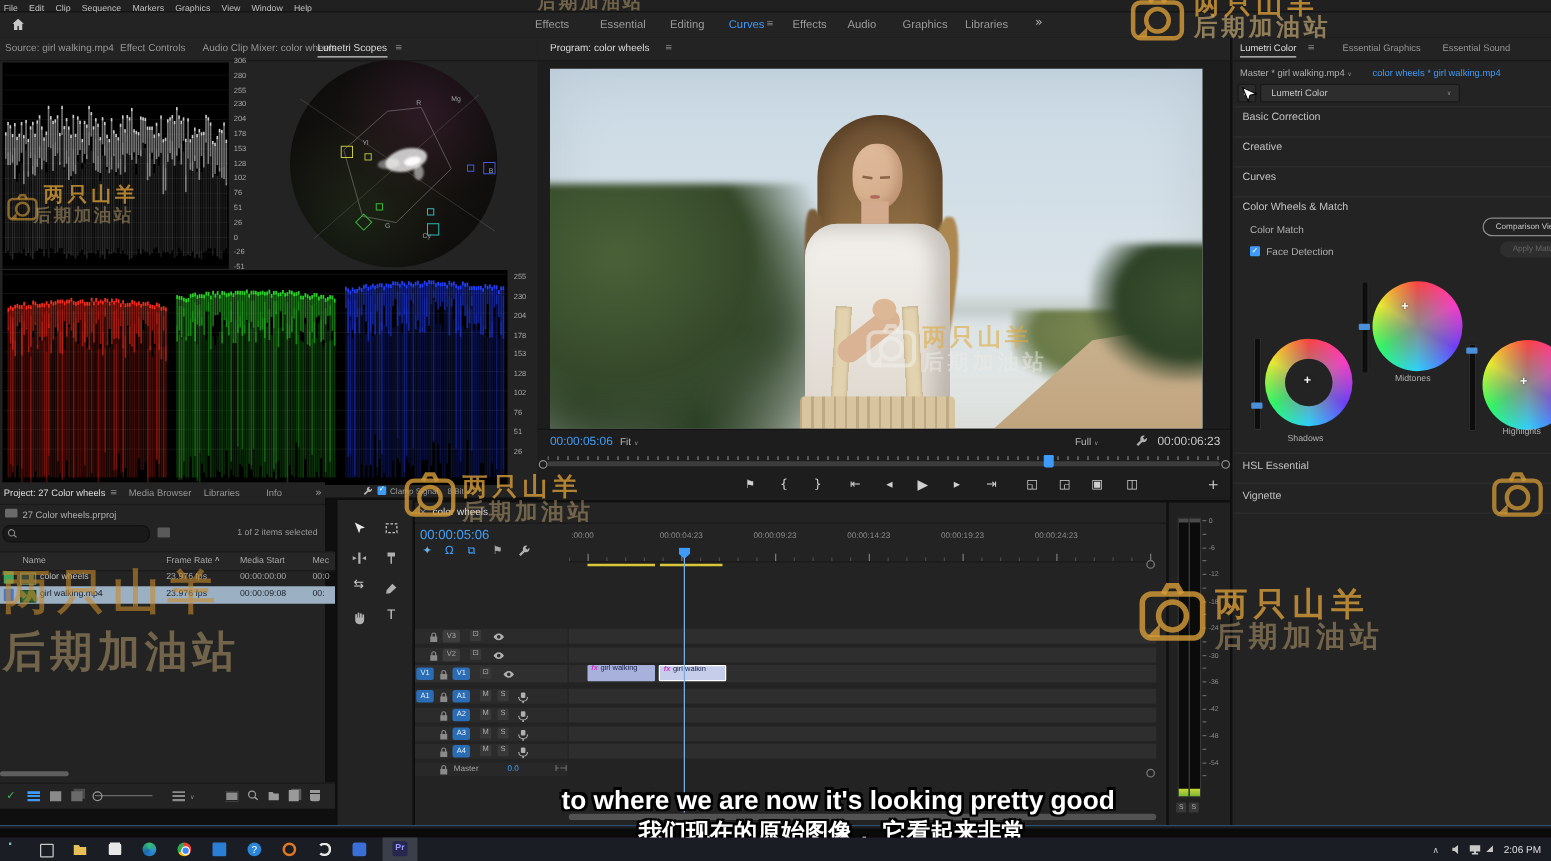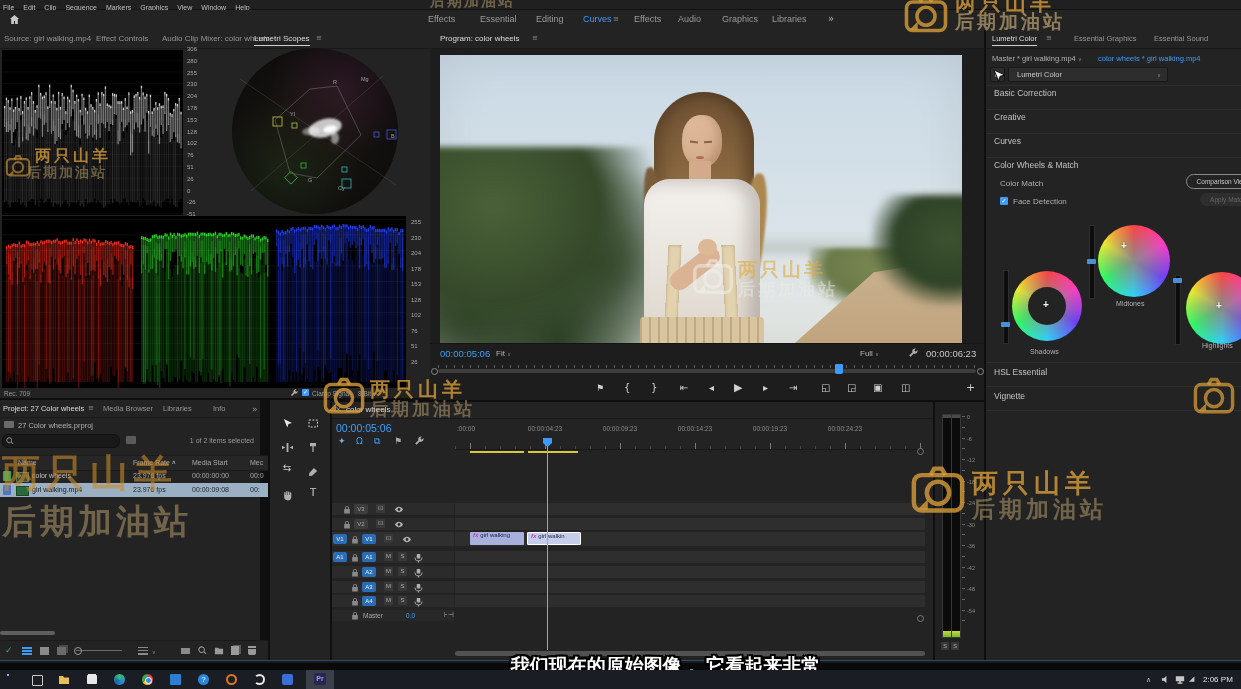--- a/index.html
+++ b/index.html
@@ -1243,21 +1243,21 @@
 
     <div class="tx" style="left:4px;top:360px;font-size:6.5px;color:#9a9a9a;">Rec. 709</div>
     <svg class="ic" style="position:absolute;left:290px;top:359px;width:8px;height:8px;">
         <use href="#i-wrench"></use>
       </svg>
     <div class="p" style="left:302px;top:359px;width:7px;height:7px;background:#3f9bfa;border-radius:1px;color:#fff;font-size:6px;line-height:7px;text-align:center;">✓</div>
     <div class="tx" style="left:312px;top:360px;font-size:6.5px;color:#9a9a9a;">Clamp Signal</div>
     <div class="tx" style="left:358px;top:360px;font-size:6.5px;color:#9a9a9a;"><span>8 Bit</span> <span class="chev">∨</span></div>
   </div>
 
-  <div class="panel" style="left:0;top:400px;width:260px;height:260px;">
+  <div class="panel" style="left:0;top:386px;width:260px;height:260px;">
     <div class="tabrow" style="height:17px;">
       <span class="tab on" style="left:3px;font-size:7.5px;">Project: 27  Color wheels</span>
       <span class="tab pmenu" style="left:88px;">≡</span>
       <span class="tab" style="left:103px;font-size:7.5px;">Media Browser</span>
       <span class="tab" style="left:163px;font-size:7.5px;">Libraries</span>
       <span class="tab" style="left:213px;font-size:7.5px;">Info</span>
       <span class="tab g" style="left:252px;font-size:9px;">»</span>
     </div>
     <div class="p" style="left:4px;top:21px;font-size:7.5px;color:#b0b0b0;">
       <span style="display:inline-block;width:10px;height:7px;background:#6a6a6a;border-radius:1px;margin-right:4px;"></span><span>27  Color wheels.prproj</span>
@@ -1727,20 +1727,21 @@
     <span class="wm wm2" style="position:static;font-size:34px;letter-spacing:4px;">后期加油站</span>
   </div>
   <div class="p" style="left:910px;top:464px;z-index:50;">
     <svg class="ic" style="width:56px;height:52px;color:rgba(214,156,56,.8);">
         <use href="#i-cam"></use>
       </svg>
     <span class="wm" style="left:62px;top:2px;font-size:26px;letter-spacing:5px;">两只山羊</span>
     <span class="wm wm2" style="left:62px;top:30px;font-size:23px;letter-spacing:4px;">后期加油站</span>
   </div>
 
+  <div class="sub" style="left:100px;right:0;top:629px;font-size:21px;">to where we are now it's looking pretty good</div>
   <div class="sub" style="left:90px;right:0;top:653px;font-size:19px;">我们现在的原始图像， 它看起来非常</div>
 
   <div class="p" style="left:0;top:660px;width:1241px;height:3px;background:#1a1a1a;border-top:1px solid #2b4d6e;"></div>
   <div class="p" style="left:0;top:663px;width:1241px;height:7px;background:#0a0a0a;"></div>
   <div class="p" style="left:0;top:670px;width:1241px;height:19px;background:#1b1d24;z-index:70;">
     <span class="p" style="left:5px;top:4px;width:10px;height:10px;background:conic-gradient(#7fb4d8 0 25%,transparent 0 0);box-shadow:6px 0 0 -2px #7fb4d8,0 6px 0 -2px #7fb4d8,6px 6px 0 -2px #7fb4d8;width:4px;height:4px;"></span>
     <span class="p" style="left:32px;top:5px;width:9px;height:9px;border:1px solid #c8c8c8;border-radius:1px;"></span>
     <svg class="ic" style="position:absolute;left:58px;top:4px;width:12px;height:11px;fill:#e8c05a;">
         <use href="#i-folder"></use>
       </svg>

